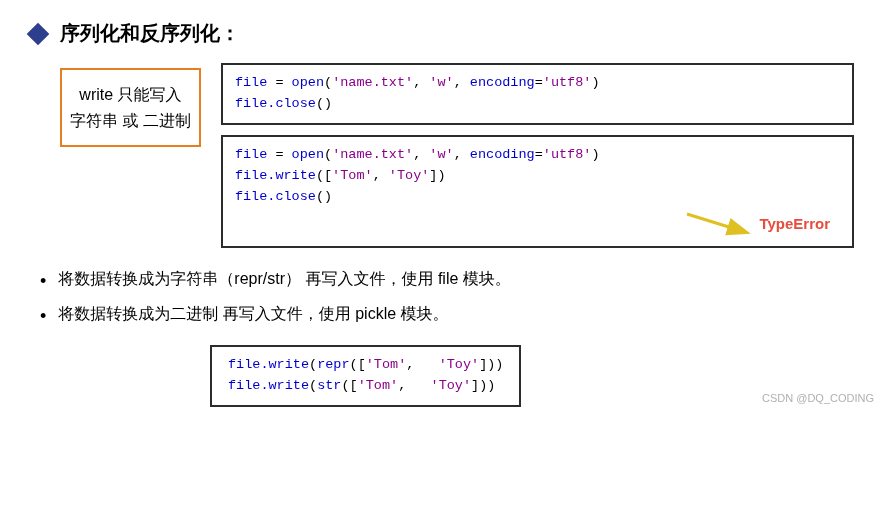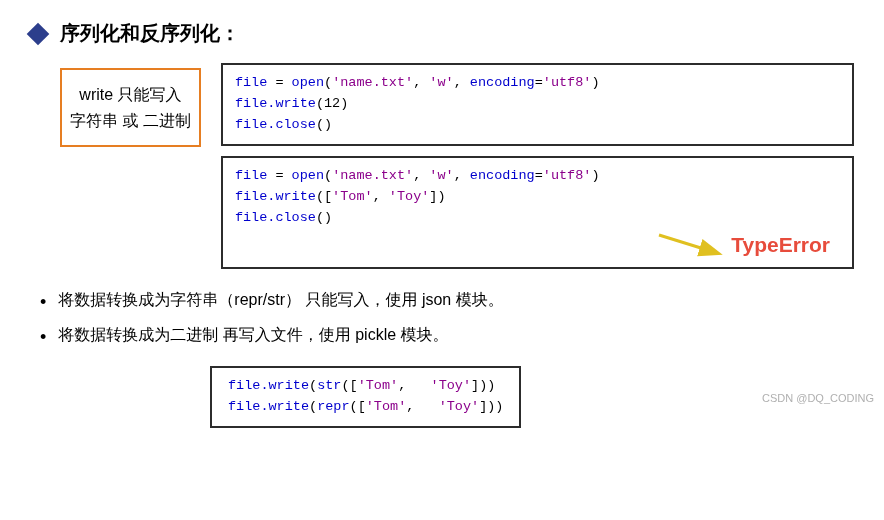--- a/index.html
+++ b/index.html
@@ -77,21 +77,21 @@
     .code-line {
       font-family: 'Courier New', Courier, monospace;
       font-size: 13.5px;
       line-height: 1.55;
       color: #000;
     }
     .fn { color: #0000cd; text-align: center; }
     .str { color: #8b008b; }
     .num { color: #000; }
     .err { color: #e74c3c; font-size: 13px; }
-    .err-big { color: #e74c3c; font-size: 21px; font-weight: bold; }
+    .err-big { color: #e74c3c; font-size: 15px; font-weight: bold; }
 
     
     .arrow-container {
       display: flex;
       align-items: center;
       margin-top: 2px;
     }
 
     
     .bullets-section {
@@ -158,23 +158,20 @@
     <div class="warning-box">
       <div>write 只能写入</div>
       <div>字符串 或 二进制</div>
     </div>
 
     <div class="code-blocks-column">
 
       <div class="code-block">
         <div class="code-line">
           <span class="fn">file</span> = <span class="fn">open</span>(<span class="str">'name.txt'</span>, <span class="str">'w'</span>, <span class="fn">encoding</span>=<span class="str">'utf8'</span>)
-        </div>
-        <div class="code-line">
-          <span class="fn">file.write</span>(<span class="num">12</span>)
         </div>
         <div class="code-line">
           <span class="fn">file.close</span>()
         </div>
       </div>
 
       <div class="code-block">
         <div class="code-line">
           <span class="fn">file</span> = <span class="fn">open</span>(<span class="str">'name.txt'</span>, <span class="str">'w'</span>, <span class="fn">encoding</span>=<span class="str">'utf8'</span>)
         </div>
@@ -196,34 +193,34 @@
           <span class="err-big" style="margin-left: 4px;">TypeError</span>
         </div>
       </div>
 
     </div>
   </div>
 
   <div class="bullets-section">
     <div class="bullet-item">
       <span class="bullet-dot">•</span>
-      <span>将数据转换成为字符串（repr/str） 只能写入，使用 json 模块。</span>
+      <span>将数据转换成为字符串（repr/str） 再写入文件，使用 file 模块。</span>
     </div>
     <div class="bullet-item">
       <span class="bullet-dot">•</span>
       <span>将数据转换成为二进制 再写入文件，使用 pickle 模块。</span>
     </div>
   </div>
 
   <div class="bottom-code-wrapper">
     <div class="bottom-code-block">
       <div class="code-line">
+        <span class="fn">file.write</span>(<span style="color:#0000cd;">repr</span>([<span class="str">'Tom'</span>, <span class="str">&nbsp;&nbsp;'Toy'</span>]))
+      </div>
+      <div class="code-line">
         <span class="fn">file.write</span>(<span style="color:#0000cd;">str</span>([<span class="str">'Tom'</span>, <span class="str">&nbsp;&nbsp;'Toy'</span>]))
       </div>
-      <div class="code-line">
-        <span class="fn">file.write</span>(<span style="color:#0000cd;">repr</span>([<span class="str">'Tom'</span>, <span class="str">&nbsp;&nbsp;'Toy'</span>]))
-      </div>
     </div>
   </div>
 
   <div class="watermark">CSDN @DQ_CODING</div>
 
 </div>
 
 </body></html>

